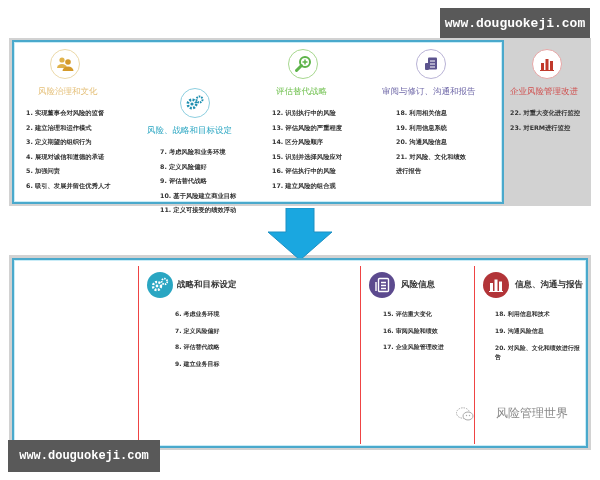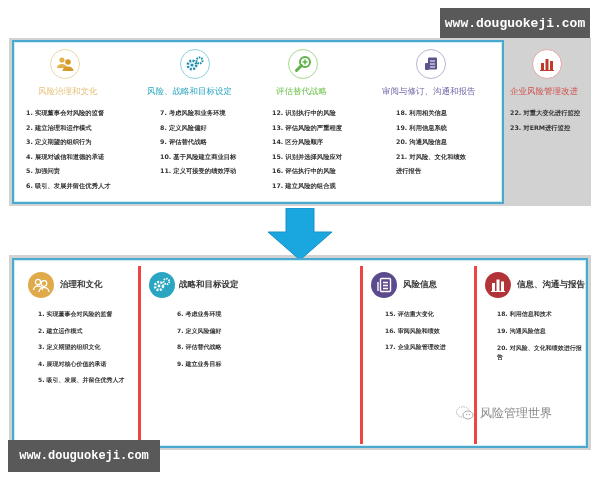--- a/index.html
+++ b/index.html
@@ -31,34 +31,34 @@
   .tcol .ticon {
     position: absolute; top: 7px; width: 30px; height: 30px; border-radius: 50%;
     border: 1.5px solid; background: #fff; display: flex; align-items: center; justify-content: center;
   }
   .tcol .ttitle { position: absolute; top: 44px; font-size: 8.5px; white-space: nowrap; }
   .tcol ul { list-style: none; position: absolute; top: 64px; }
   .tcol li { font-size: 6.3px; font-weight: bold; color: #333; height: 14.5px; line-height: 14.5px; white-space: nowrap; }
 
   
   .bcol { position: absolute; top: 6px; height: 178px; }
-  .bcol.divided { border-left: 3px solid #ef4444; padding-left: 32px; }
+  .bcol.divided { border-left: 1px solid #ef4444; padding-left: 32px; }
   .bcol .bicon {
     position: absolute; top: 6px; width: 26px; height: 26px; border-radius: 50%;
     display: flex; align-items: center; justify-content: center;
   }
   .bcol .btitle { position: absolute; top: 13px; font-size: 8.5px; font-weight: bold; color: #333; white-space: nowrap; }
   .bcol ul { list-style: none; position: absolute; top: 40px; }
   .bcol li { font-size: 6px; color: #333; font-weight: bold; line-height: 16.5px; white-space: nowrap; }
   .bcol li.wrap { white-space: normal; line-height: 9px; padding-top: 3.5px; padding-bottom: 3px; }
 
   .arrow { position: absolute; left: 264px; top: 208px; width: 72px; height: 52px; }
 
   .brand {
-    position: absolute; left: 455px; top: 405px; display: flex; align-items: flex-start; gap: 5px;
+    position: absolute; left: 455px; top: 405px; display: flex; align-items: center; gap: 21px;
     color: #8a8a8a; font-size: 12px; font-family: "DejaVu Serif", serif;
   }
 </style>
 </head>
 <body>
 
 <div class="watermark wm-top">www.douguokeji.com</div>
 
 <div class="shadow-strip" style="left:9px; top:38px; width:582px; height:168px;"></div>
 <div class="shadow-strip" style="left:9px; top:255px; width:582px; height:195px;"></div>
@@ -79,21 +79,21 @@
       <ul style="left:2px;">
         <li>1. 实现董事会对风险的监督</li>
         <li>2. 建立治理和运作模式</li>
         <li>3. 定义期望的组织行为</li>
         <li>4. 展现对诚信和道德的承诺</li>
         <li>5. 加强问责</li>
         <li>6. 吸引、发展并留住优秀人才</li>
       </ul>
     </div>
 
-    <div class="tcol" style="left:134px; width:120px;">
+    <div class="tcol" style="left:134px; width:120px;margin-top:39px;">
       <div class="ticon" style="left:32px; border-color:#8dcfe0;">
         <svg width="20" height="16" viewBox="0 0 20 16">
           <circle cx="7" cy="9" r="4.2" fill="none" stroke="#1e8fb0" stroke-width="2.6" stroke-dasharray="2 1.3"></circle>
           <circle cx="7" cy="9" r="1.6" fill="#1e8fb0"></circle>
           <circle cx="14.5" cy="4.5" r="3" fill="none" stroke="#1e8fb0" stroke-width="2" stroke-dasharray="1.6 1"></circle>
         </svg>
       </div>
       <div class="ttitle" style="left:-1px; color:#2aa6c2;">风险、战略和目标设定</div>
       <ul style="left:12px;">
         <li>7. 考虑风险和业务环境</li>
@@ -159,38 +159,20 @@
 
   </div>
 </div>
 
 <svg class="arrow" viewBox="0 0 72 52">
   <polygon points="22,0 50,0 50,24 68,24 36,52 4,24 22,24" fill="#1aa7e0" stroke="#1d8fc2" stroke-width="1"></polygon>
 </svg>
 
 <div class="frame frame-bottom">
 
-  <div class="bcol" style="left:0px; width:122px;">
-    <div class="bicon" style="left:14px; background:#e0a94a;">
-      <svg width="18" height="15" viewBox="0 0 18 15">
-        <circle cx="6" cy="4" r="2.6" fill="none" stroke="#fff" stroke-width="1.3"></circle>
-          <path d="M1.5 12 a4.5 4 0 0 1 9 0" fill="none" stroke="#fff" stroke-width="1.3"></path>
-        <circle cx="12" cy="5.5" r="2.8" fill="none" stroke="#fff" stroke-width="1.3"></circle>
-          <path d="M7 14 a5 4.5 0 0 1 10 0" fill="none" stroke="#fff" stroke-width="1.3"></path>
-      </svg>
-    </div>
-    <div class="btitle" style="left:46px;">治理和文化</div>
-    <ul style="left:24px;">
-      <li>1. 实现董事会对风险的监督</li>
-      <li>2. 建立运作模式</li>
-      <li>3. 定义期望的组织文化</li>
-      <li>4. 展现对核心价值的承诺</li>
-      <li>5. 吸引、发展、并留住优秀人才</li>
-    </ul>
-  </div>
 
   <div class="bcol divided" style="left:124px; width:118px;">
     <div class="bicon" style="left:8px; background:#2aa6c2;">
       <svg width="20" height="16" viewBox="0 0 20 16">
         <circle cx="7" cy="9" r="4" fill="none" stroke="#fff" stroke-width="2.4" stroke-dasharray="2 1.3"></circle>
         <circle cx="7" cy="9" r="1.4" fill="#fff"></circle>
         <circle cx="14.5" cy="4.5" r="2.8" fill="none" stroke="#fff" stroke-width="1.8" stroke-dasharray="1.5 1"></circle>
       </svg>
     </div>
     <div class="btitle" style="left:38px;">战略和目标设定</div>

